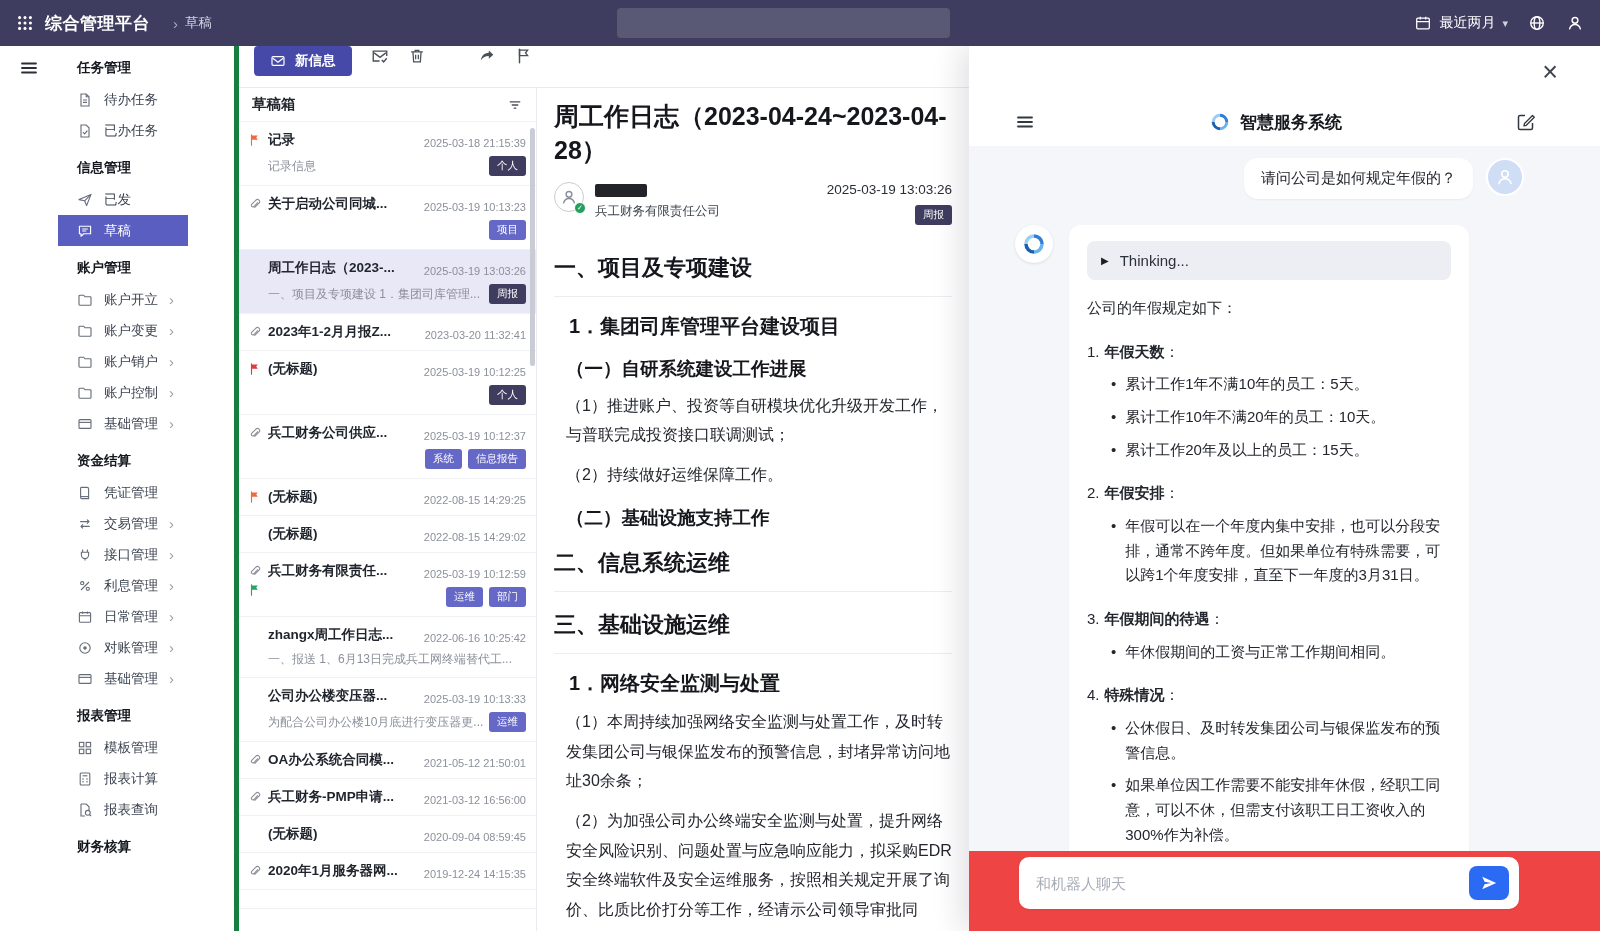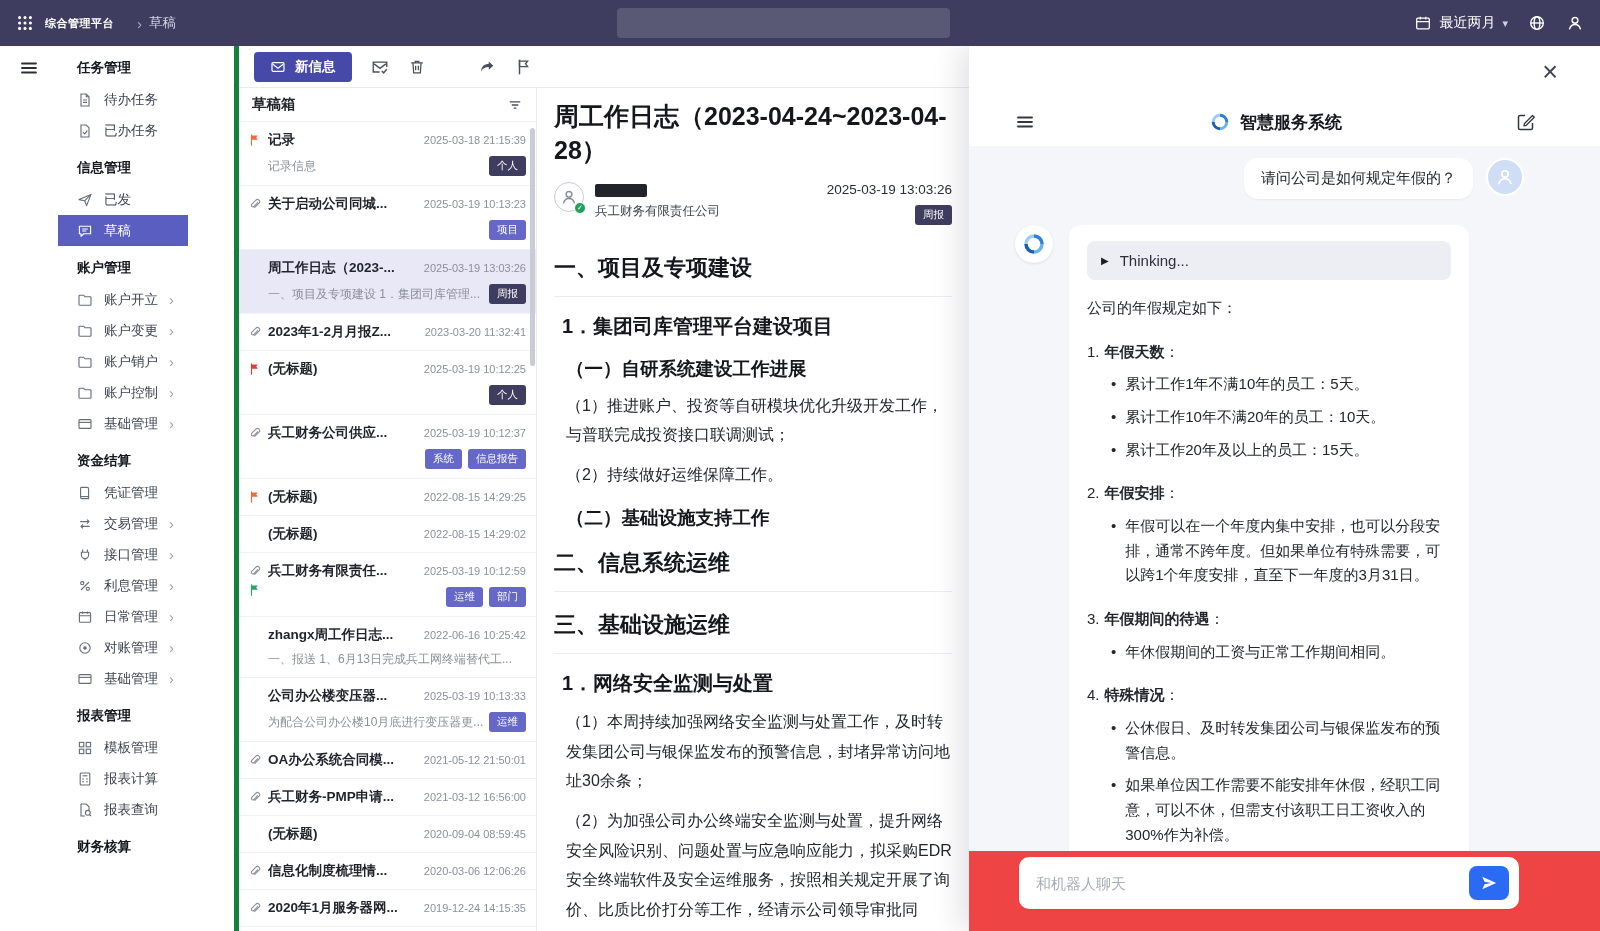--- a/index.html
+++ b/index.html
@@ -4,21 +4,21 @@
 <style>
 *{margin:0;padding:0;box-sizing:border-box}
 html,body{width:1600px;height:931px;overflow:hidden}
 body{font-family:"Liberation Sans","DejaVu Sans",sans-serif;background:#fff;color:#1c1e24;position:relative}
 svg.ic{width:16px;height:16px;display:inline-block;vertical-align:middle;flex:none}
 svg.ic14{width:14px;height:14px}svg.ic18{width:18px;height:18px}svg.ic20{width:20px;height:20px}svg.ic22{width:22px;height:22px}svg.ic26{width:26px;height:26px}
 .app{display:flex;flex-direction:column;height:100%}
 
 .hd{height:46px;background:#3e3d5f;display:flex;align-items:center;padding:0 16px;color:#fff;flex:none;position:relative;z-index:10}
 .hd-left{display:flex;align-items:center;gap:11px}
-.hd-title{font-size:11px;font-weight:bold;letter-spacing:.5px}
+.hd-title{font-size:17px;font-weight:bold;letter-spacing:.5px}
 .hd-crumb{display:flex;align-items:center;gap:7px;margin-left:12px;font-size:13.5px;color:#d4d5e6}
 .hd-sep{color:#a8a9c6;font-size:15px}
 .hd-search{position:absolute;left:617px;top:8px;width:333px;height:30px;background:rgba(255,255,255,.14);border:none;border-radius:4px;outline:none;color:#fff;padding:0 12px;font-size:13px}
 .hd-right{margin-left:auto;display:flex;align-items:center;gap:20px}
 .hd-filter{display:flex;align-items:center;gap:7px;font-size:14px;cursor:pointer}
 .hd-caret{font-size:11px;color:#cfd0e2}
 .hd-icbtn{cursor:pointer;display:flex;align-items:center}
 
 .main{flex:1;display:flex;min-height:0;position:relative}
 
@@ -26,35 +26,35 @@
 .sb-top{height:44px;display:flex;align-items:center;padding:0 19px;color:#2b2f38;flex:none}
 .sb-sec-title{font-size:13.5px;font-weight:bold;color:#15181f;padding:13px 19px 7px}
 .sb-item{height:31px;display:flex;align-items:center;gap:11px;padding:0 14px 0 19px;font-size:13.5px;color:#3c4350;cursor:pointer}
 .sb-item .ic{color:#666d78}
 .sb-item .lbl{flex:1}
 .chev{color:#9aa0aa;font-size:15px;line-height:1}
 .sb-item.active{background:#5a5ec0;color:#fff}
 .sb-item.active .ic{color:#fff}
 
 .center{width:730px;flex:none;display:flex;flex-direction:column;min-height:0;background:#fff}
-.tb{height:42px;flex:none;display:flex;align-items:center;gap:19px;padding:0 15px;border-bottom:1px solid #e9eaf0}
+.tb{height:42px;flex:none;display:flex;gap:19px;padding:0 15px;border-bottom:1px solid #e9eaf0}
 .btn-new{display:flex;align-items:center;gap:9px;background:#4649a8;color:#fff;font-size:13.5px;font-weight:bold;height:30px;padding:0 16px;border:none;border-radius:4px;cursor:pointer;font-family:inherit}
 .tb-ic{color:#4a4f58;cursor:pointer}
 .tb-gap{width:14px}
 .panes{flex:1;display:flex;min-height:0}
 
 .list{width:298px;flex:none;border-right:1px solid #e9eaf0;display:flex;flex-direction:column;position:relative}
 .list-hd{height:34px;flex:none;display:flex;align-items:center;justify-content:space-between;padding:0 13px;border-bottom:1px solid #f2f3f6}
 .list-hd-t{font-size:14.5px;font-weight:bold;color:#22252c}
 .list-body{flex:1;overflow:hidden}
 .mi{display:flex;gap:5px;padding:9px 10px 9px 8px;border-bottom:1px solid #f0f1f4;cursor:pointer}
 .mi.sel{background:#e8e8f6}
 .mi-ico{width:16px;flex:none;display:flex;flex-direction:column;gap:5px;align-items:center;padding-top:2px}
 .mi-main{flex:1;min-width:0}
-.mi-r1{display:flex;align-items:center;gap:8px}
+.mi-r1{display:flex;align-items:flex-end;gap:8px}
 .mi-title{flex:1;font-size:13.5px;font-weight:bold;color:#1f232b;white-space:nowrap;overflow:hidden}
 .mi-time{font-size:11px;color:#8b909a;white-space:nowrap}
 .mi-r2{display:flex;align-items:center;gap:6px;margin-top:7px;justify-content:flex-end}
 .mi-prev{flex:1;font-size:12px;color:#8b909a;white-space:nowrap;overflow:hidden}
 .tag{font-size:10.5px;color:#fff;padding:3px 8px;border-radius:3px;white-space:nowrap;flex:none}
 .tg-d{background:#3e3d5f}
 .tg-p{background:#6568c6}
 .flag-o{color:#f06a3c}.flag-r{color:#e23b3b}.flag-g{color:#27a567}
 .clipc{color:#878d98}
 .list-thumb{position:absolute;right:1px;top:40px;width:5px;height:238px;background:#c9ccd4;border-radius:3px;cursor:pointer}
@@ -63,21 +63,21 @@
 .d-title{font-size:25px;font-weight:bold;color:#15171c;line-height:1.35}
 .d-meta{display:flex;align-items:flex-start;gap:11px;margin-top:14px;padding-bottom:10px}
 .d-av{position:relative;width:30px;height:30px;flex:none;border:1px solid #c8ccd4;border-radius:50%;display:flex;align-items:center;justify-content:center;color:#8a909b;background:#fff}
 .d-badge{position:absolute;right:-3px;bottom:-3px;width:12px;height:12px;background:#23a05e;border:1.5px solid #fff;border-radius:50%;color:#fff;font-size:7px;line-height:9px;text-align:center}
 .d-redact{width:52px;height:13px;background:#23242a;border-radius:2px;margin-top:2px}
 .d-company{font-size:12.5px;color:#3e434d;margin-top:6px}
 .d-right{margin-left:auto;display:flex;flex-direction:column;align-items:flex-end;gap:8px}
 .d-date{font-size:13.5px;color:#2a2e36}
 .d-body{flex:1;overflow:hidden;padding-bottom:8px}
 .b-h1{font-size:22px;font-weight:bold;color:#15171c;margin:18px 0 6px;padding-bottom:13px;border-bottom:1px solid #ececf1}
-.b-h2{font-size:20px;font-weight:bold;color:#15171c;margin:16px 8px 4px}
+.b-h2{font-size:20px;font-weight:bold;color:#15171c;margin:16px 15px 4px}
 .b-h3{font-size:18.5px;font-weight:bold;color:#15171c;margin:16px 0 4px;padding-left:12px}
 .b-p{font-size:16px;color:#23262d;line-height:1.85;margin:10px 0;padding-left:12px}
 
 .chat{width:645px;flex:none;background:#fff;display:flex;flex-direction:column;position:relative;z-index:5;box-shadow:-10px 0 26px rgba(30,32,60,.12)}
 .chat-top{height:52px;flex:none;display:flex;align-items:center;justify-content:flex-end;padding-right:56px}
 .chat-x{font-size:27px;color:#3f434c;cursor:pointer;line-height:1}
 .chat-head{height:48px;flex:none;display:flex;align-items:center;padding:0 78px 0 46px;color:#2c3039}
 .chat-head .mid{flex:1;display:flex;align-items:center;justify-content:center;gap:9px}
 .chat-title{font-size:17px;font-weight:bold;color:#15171c}
 .chat-hbtn{cursor:pointer;display:flex;align-items:center;color:#33373f}
@@ -679,33 +679,20 @@
             <div class="mi">
               <div class="mi-ico"></div>
               <div class="mi-main">
                 <div class="mi-r1">
                     <span class="mi-title">(无标题)</span>
                     <span class="mi-time">2020-09-04 08:59:45</span>
                   </div>
               </div>
             </div>
 
-            <div class="mi">
-              <div class="mi-ico">
-                  <svg class="ic ic14 clipc">
-                    <use href="#i-clip"></use>
-                  </svg>
-                </div>
-              <div class="mi-main">
-                <div class="mi-r1">
-                    <span class="mi-title">信息化制度梳理情...</span>
-                    <span class="mi-time">2020-03-06 12:06:26</span>
-                  </div>
-              </div>
-            </div>
 
             <div class="mi">
               <div class="mi-ico">
                   <svg class="ic ic14 clipc">
                     <use href="#i-clip"></use>
                   </svg>
                 </div>
               <div class="mi-main">
                 <div class="mi-r1">
                     <span class="mi-title">2020年1月服务器网...</span>

